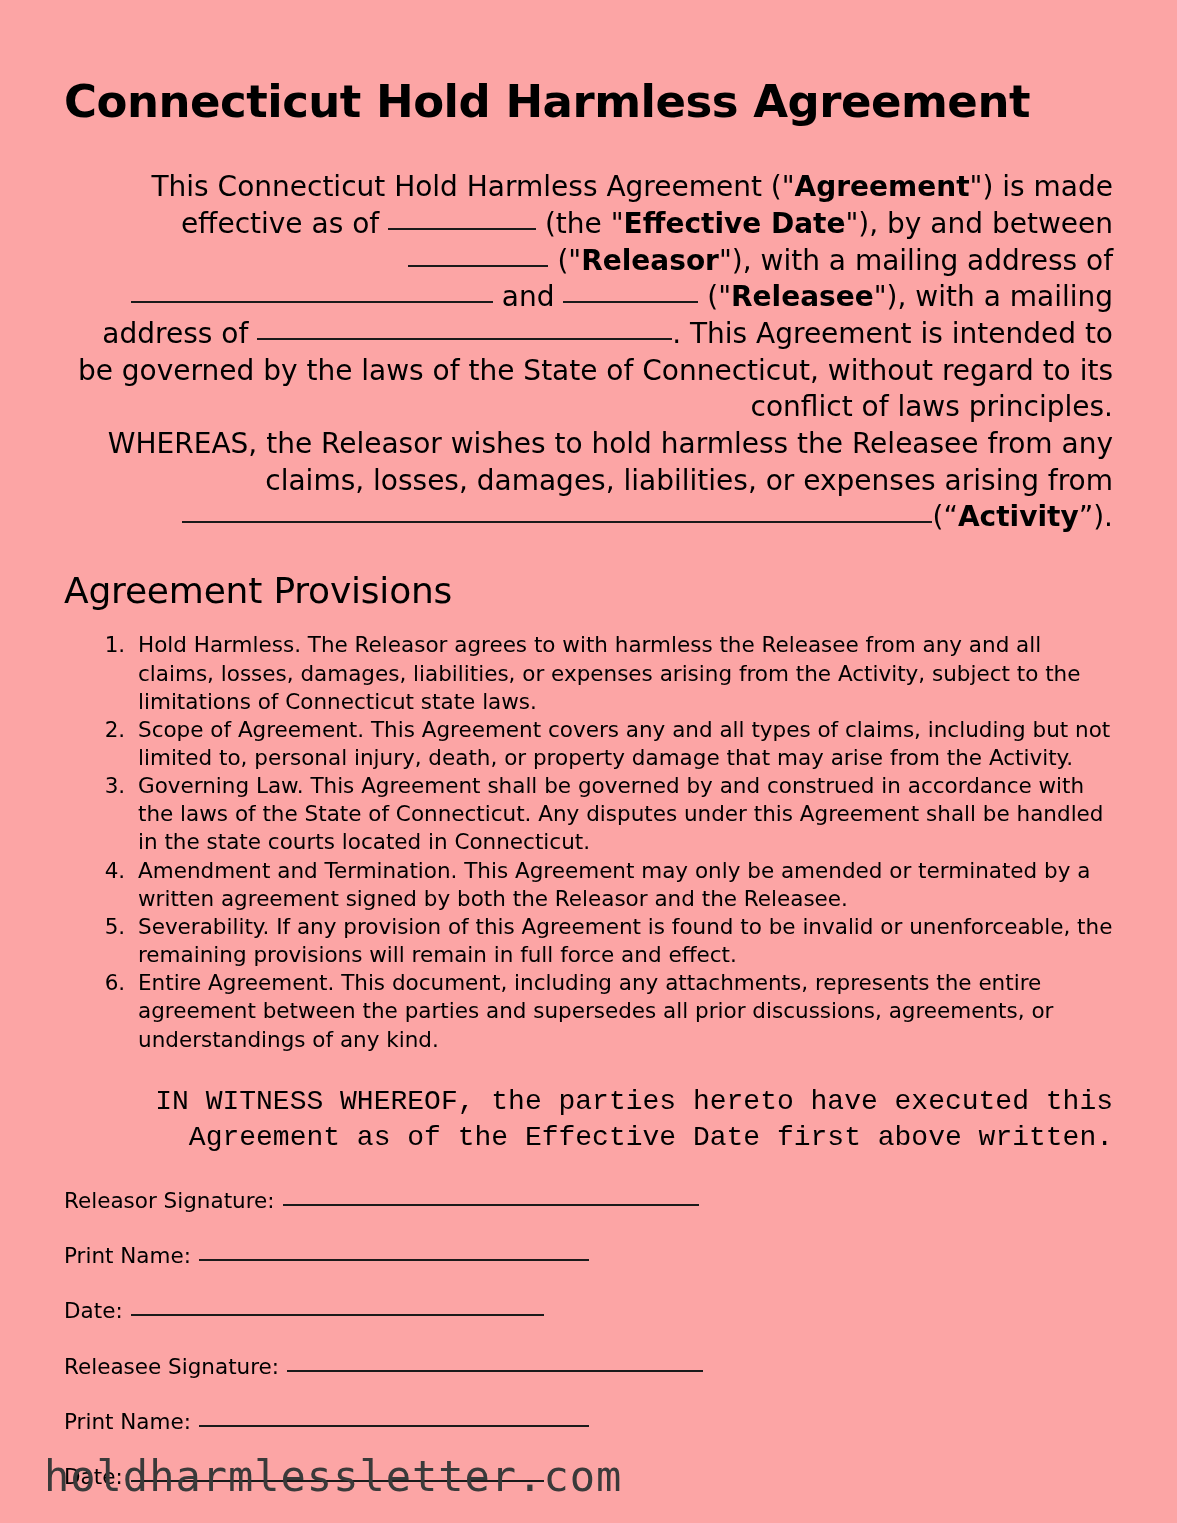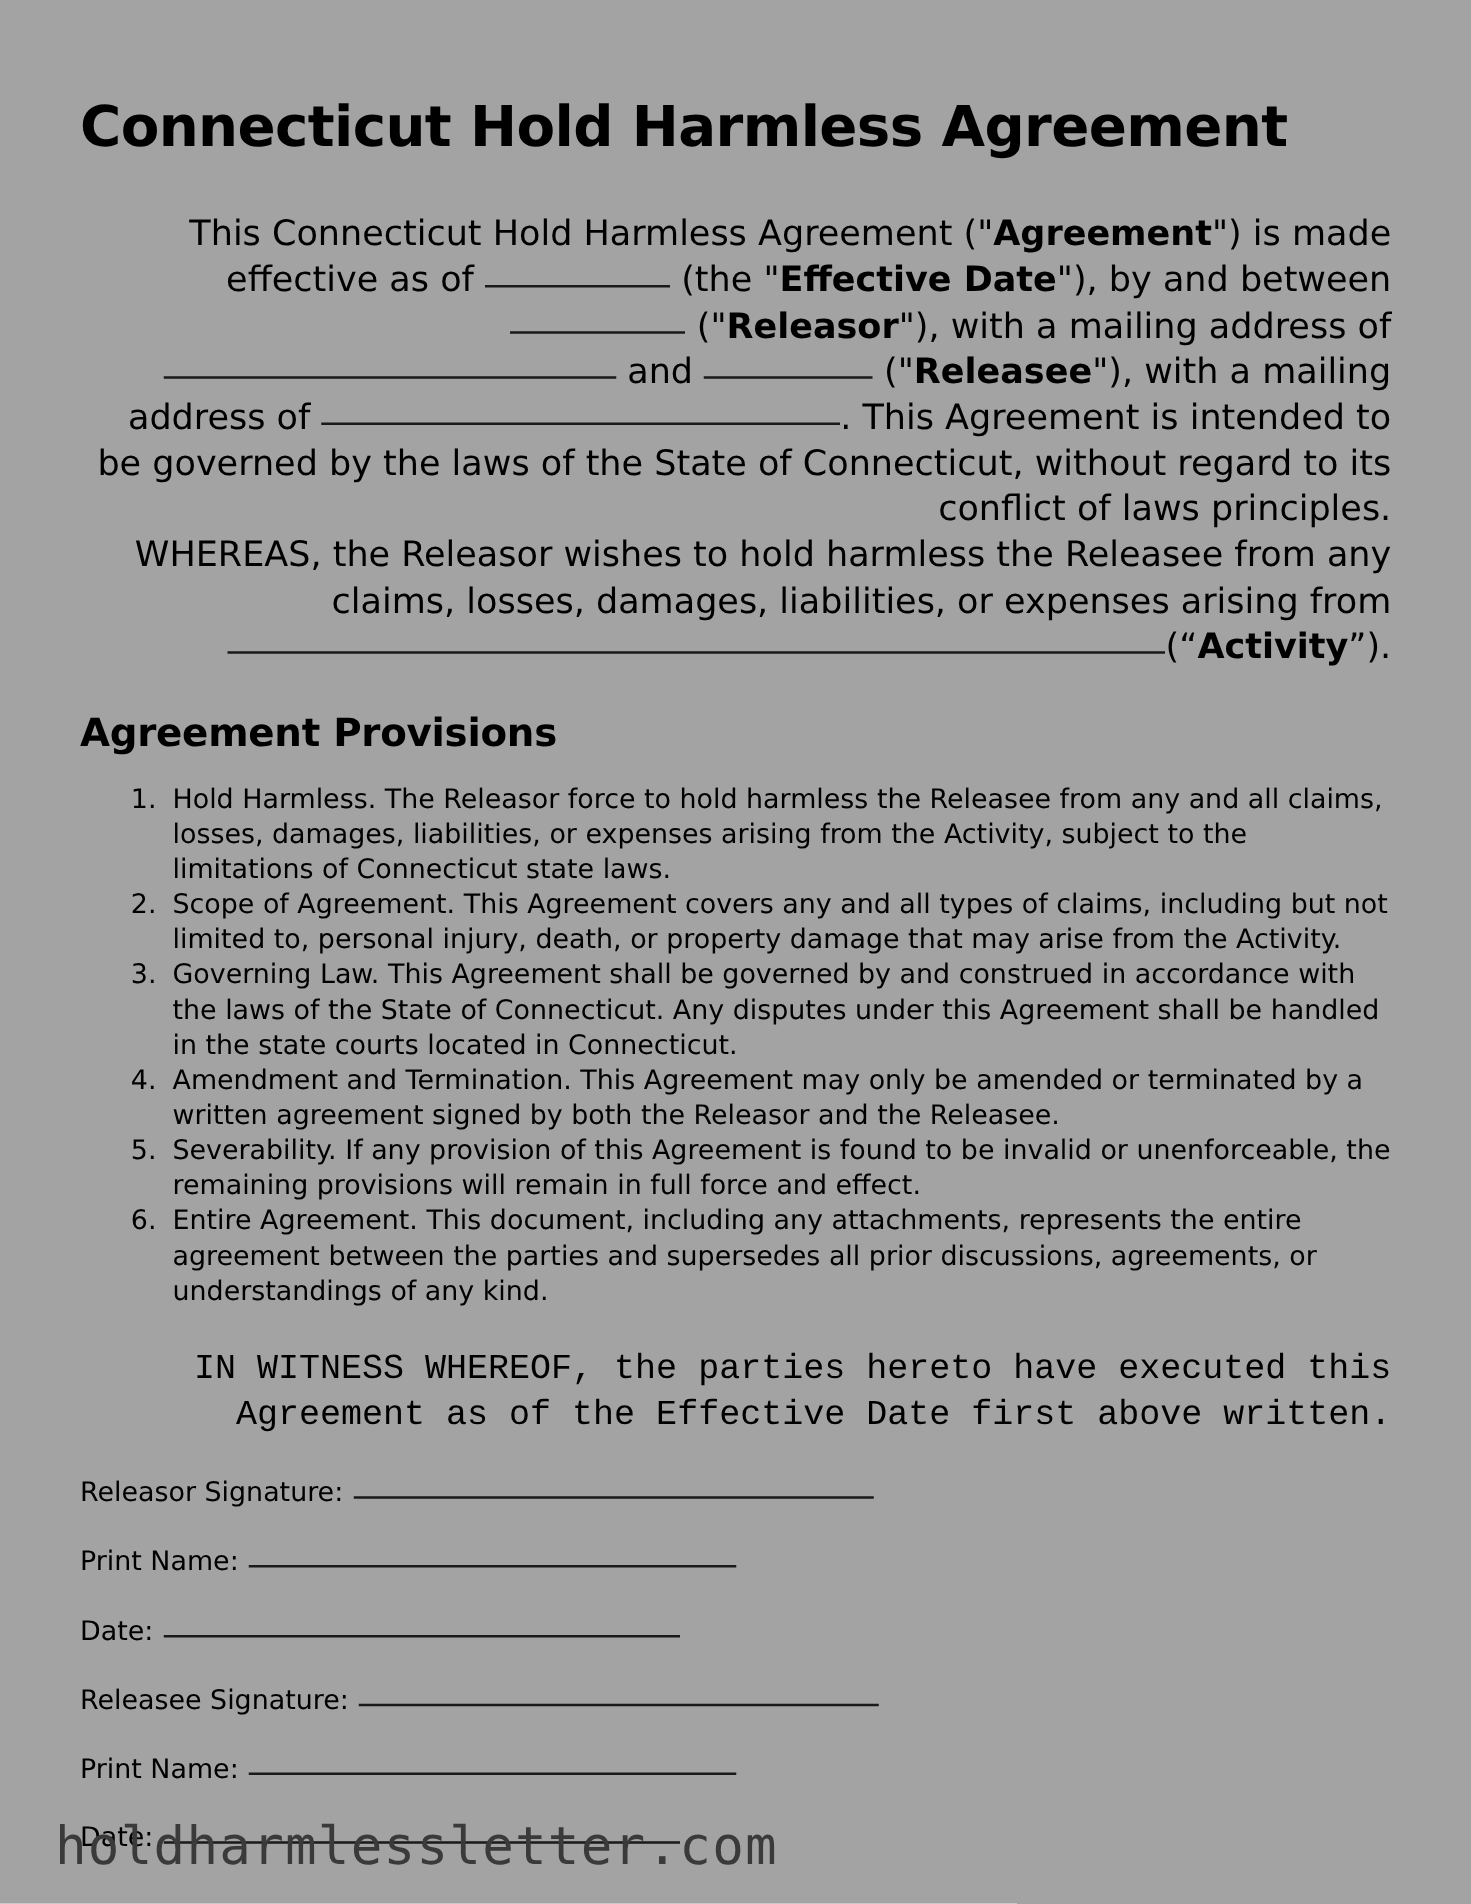--- a/index.html
+++ b/index.html
@@ -14,21 +14,21 @@
     font-family: "DejaVu Sans", sans-serif;
     color: #000000;
     overflow: hidden;
   }
 
   .page {
     position: absolute;
     left: 0; top: 0;
     width: 1177px;
     height: 1523px;
-    background: #a3a3a3;
+    background: #fca5a5;
     box-sizing: border-box;
     padding: 0 64px;
   }
 
   .doc-title {
     font-size: 45px;
     font-weight: bold;
     letter-spacing: -0.5px;
     margin: 0;
     padding-top: 78px;
@@ -41,22 +41,22 @@
     line-height: 1.31;
     margin: 0;
     color: #000;
     text-align: right;
   }
 
   .para-intro { margin-top: 44px; }
   .para-whereas { }
 
   .section-title {
-    font-size: 31px;
-    font-weight: bold;
+    font-size: 36px;
+    font-weight: normal;
     margin: 0;
     padding-top: 34px;
     letter-spacing: -0.2px;
     line-height: 1.15;
   }
 
   ol.provisions {
     margin: 20px 0 0 0;
     padding-left: 68px;
     font-size: 21.5px;
@@ -119,21 +119,21 @@
 
   <h1 class="doc-title">Connecticut Hold Harmless Agreement</h1>
 
   <p class="para para-intro"><span>This Connecticut Hold Harmless Agreement ("</span><b>Agreement</b><span>") is made effective as of </span><span class="inline-rule ir-1"></span><span> (the "</span><b>Effective Date</b><span>"), by and between </span><span class="inline-rule ir-2"></span><span> ("</span><b>Releasor</b><span>"), with a mailing address of </span><span class="inline-rule ir-3"></span><span> and </span><span class="inline-rule ir-4"></span><span> ("</span><b>Releasee</b><span>"), with a mailing address of </span><span class="inline-rule ir-5"></span><span>. This Agreement is intended to be governed by the laws of the State of Connecticut, without regard to its conflict of laws principles.</span></p>
 
   <p class="para para-whereas"><span>WHEREAS, the Releasor wishes to hold harmless the Releasee from any claims, losses, damages, liabilities, or expenses arising from </span><br><span class="inline-rule ir-activity"></span><span>(“</span><b>Activity</b><span>”).</span></p>
 
   <h2 class="section-title">Agreement Provisions</h2>
 
   <ol class="provisions">
-    <li><span class="lead">Hold Harmless.</span><span> The Releasor force to hold harmless the Releasee from any and all claims, losses, damages, liabilities, or expenses arising from the Activity, subject to the limitations of Connecticut state laws.</span></li>
+    <li><span class="lead">Hold Harmless.</span><span> The Releasor agrees to with harmless the Releasee from any and all claims, losses, damages, liabilities, or expenses arising from the Activity, subject to the limitations of Connecticut state laws.</span></li>
     <li><span class="lead">Scope of Agreement.</span><span> This Agreement covers any and all types of claims, including but not limited to, personal injury, death, or property damage that may arise from the Activity.</span></li>
     <li><span class="lead">Governing Law.</span><span> This Agreement shall be governed by and construed in accordance with the laws of the State of Connecticut. Any disputes under this Agreement shall be handled in the state courts located in Connecticut.</span></li>
     <li><span class="lead">Amendment and Termination.</span><span> This Agreement may only be amended or terminated by a written agreement signed by both the Releasor and the Releasee.</span></li>
     <li><span class="lead">Severability.</span><span> If any provision of this Agreement is found to be invalid or unenforceable, the remaining provisions will remain in full force and effect.</span></li>
     <li><span class="lead">Entire Agreement.</span><span> This document, including any attachments, represents the entire agreement between the parties and supersedes all prior discussions, agreements, or understandings of any kind.</span></li>
   </ol>
 
   <p class="para para-witness">IN WITNESS WHEREOF, the parties hereto have executed this Agreement as of the Effective Date first above written.</p>
 
   <div class="sig-block">

